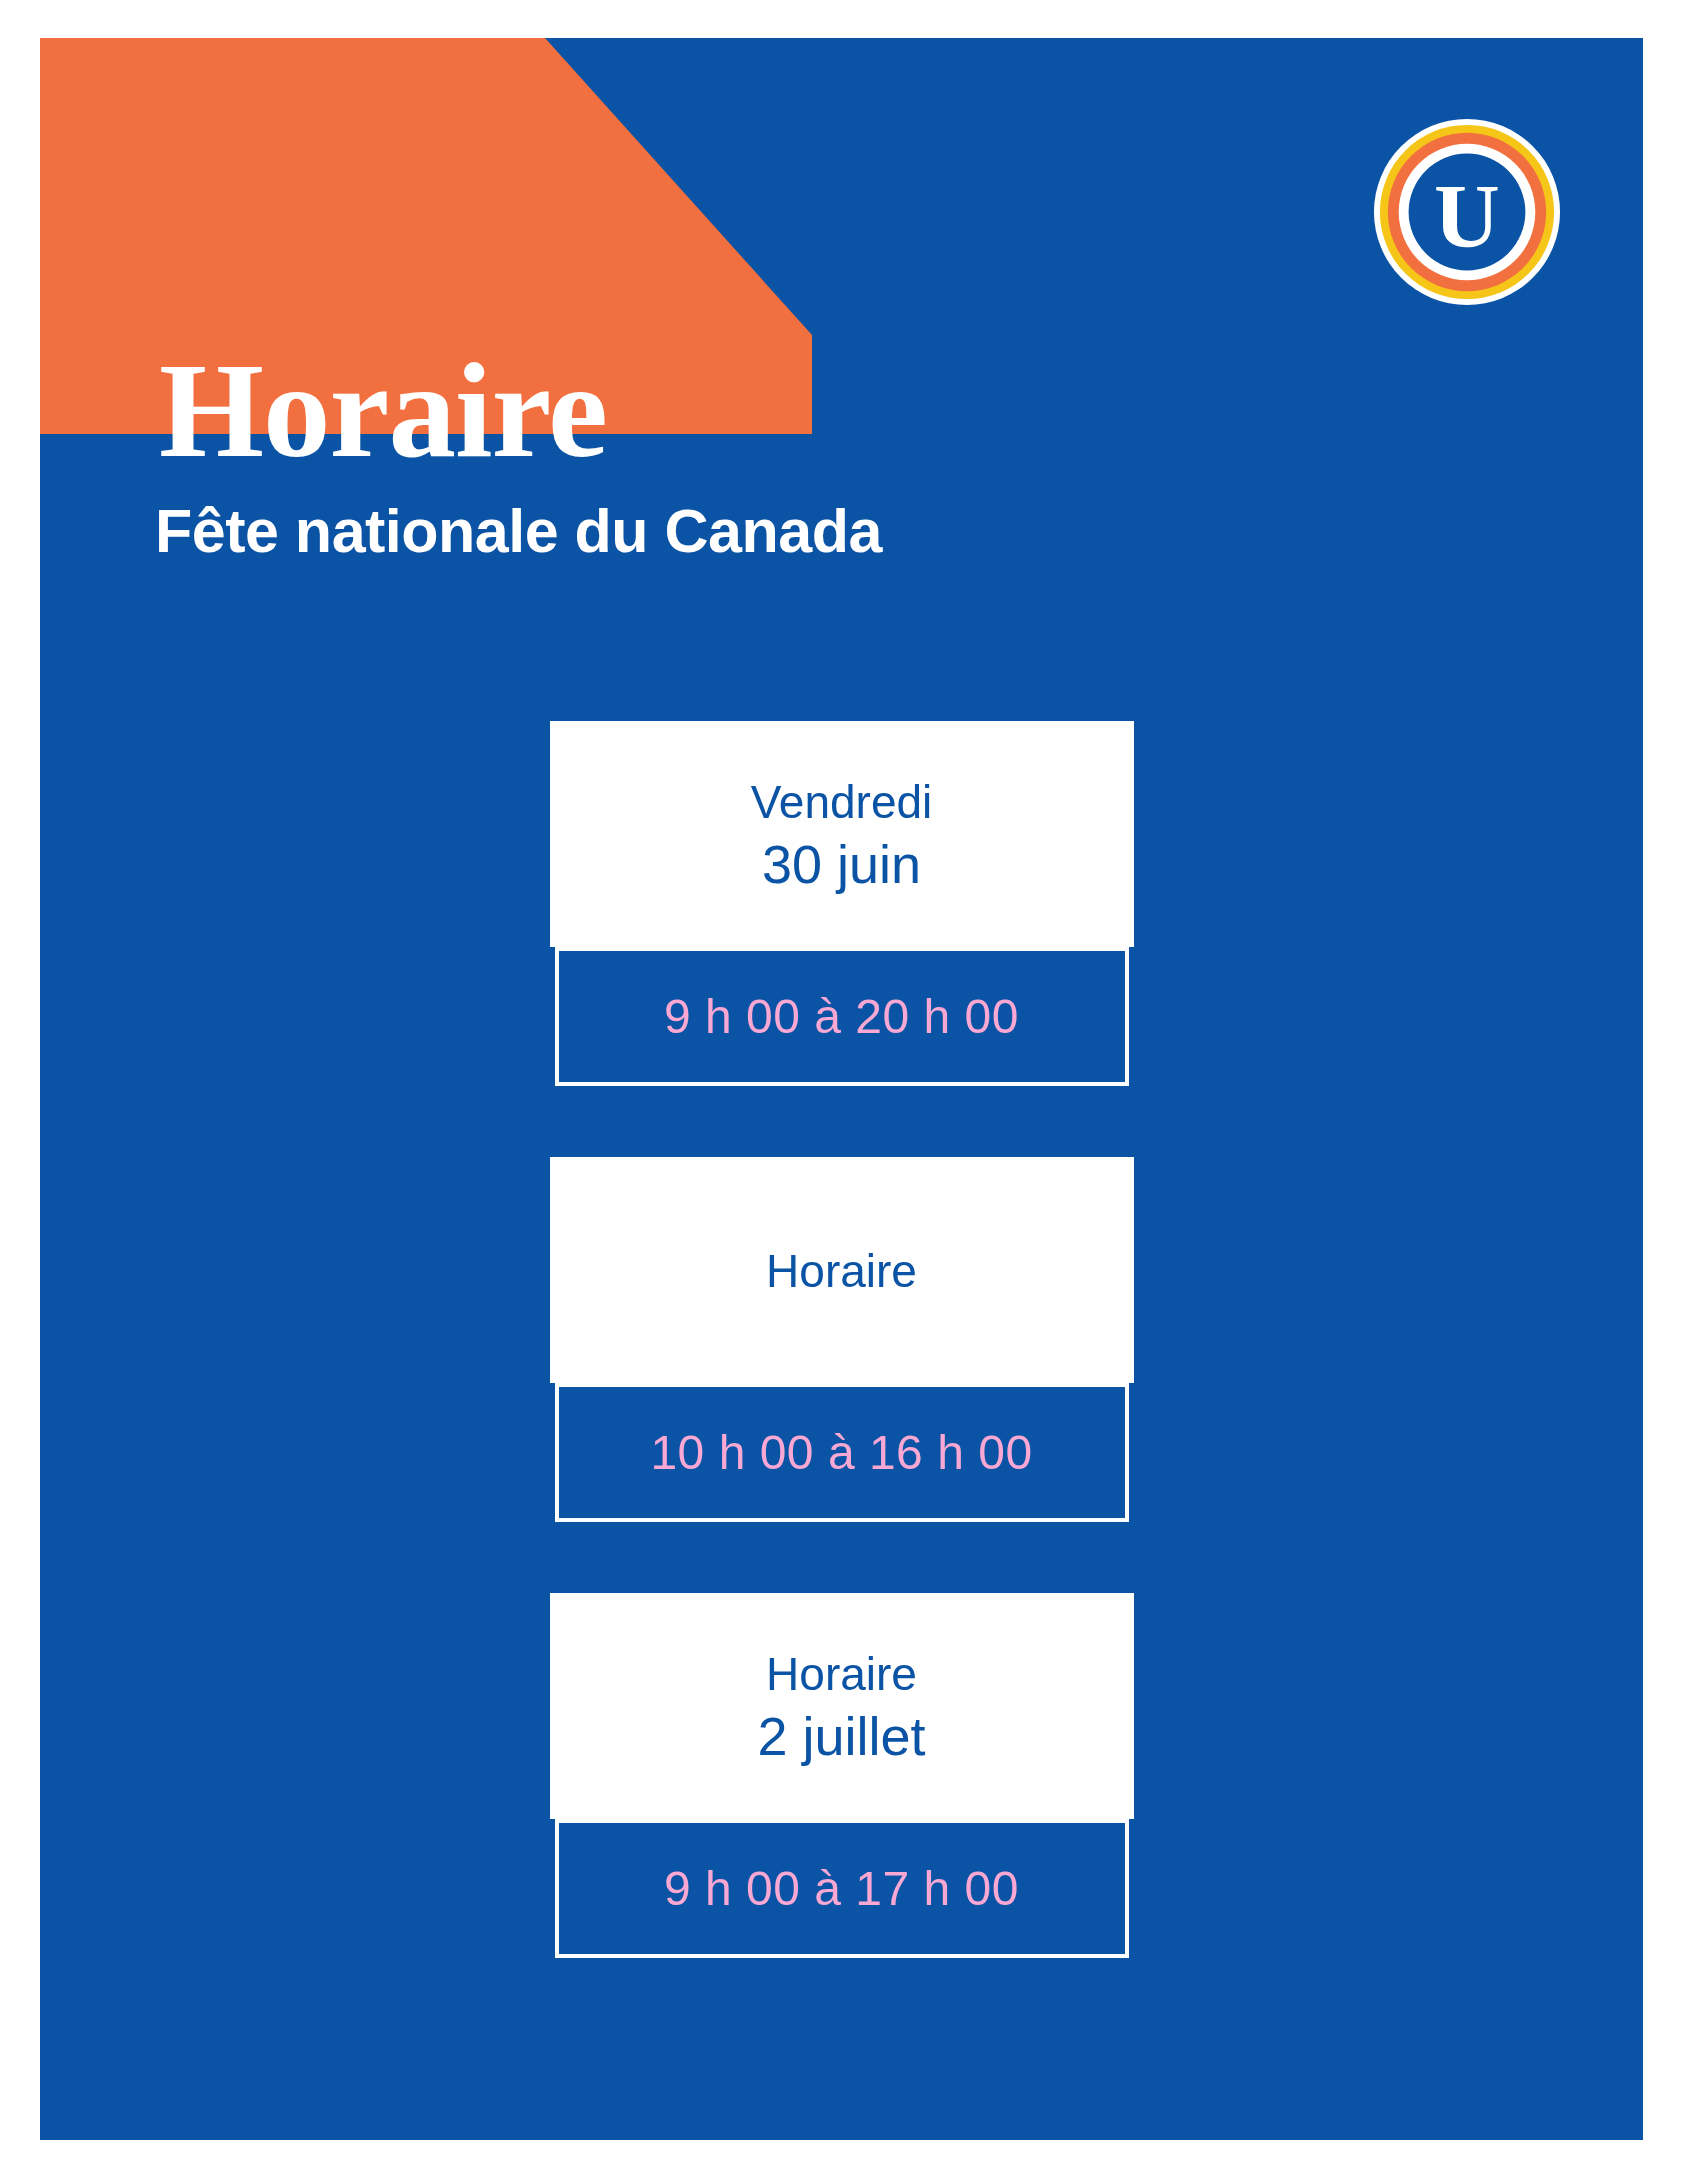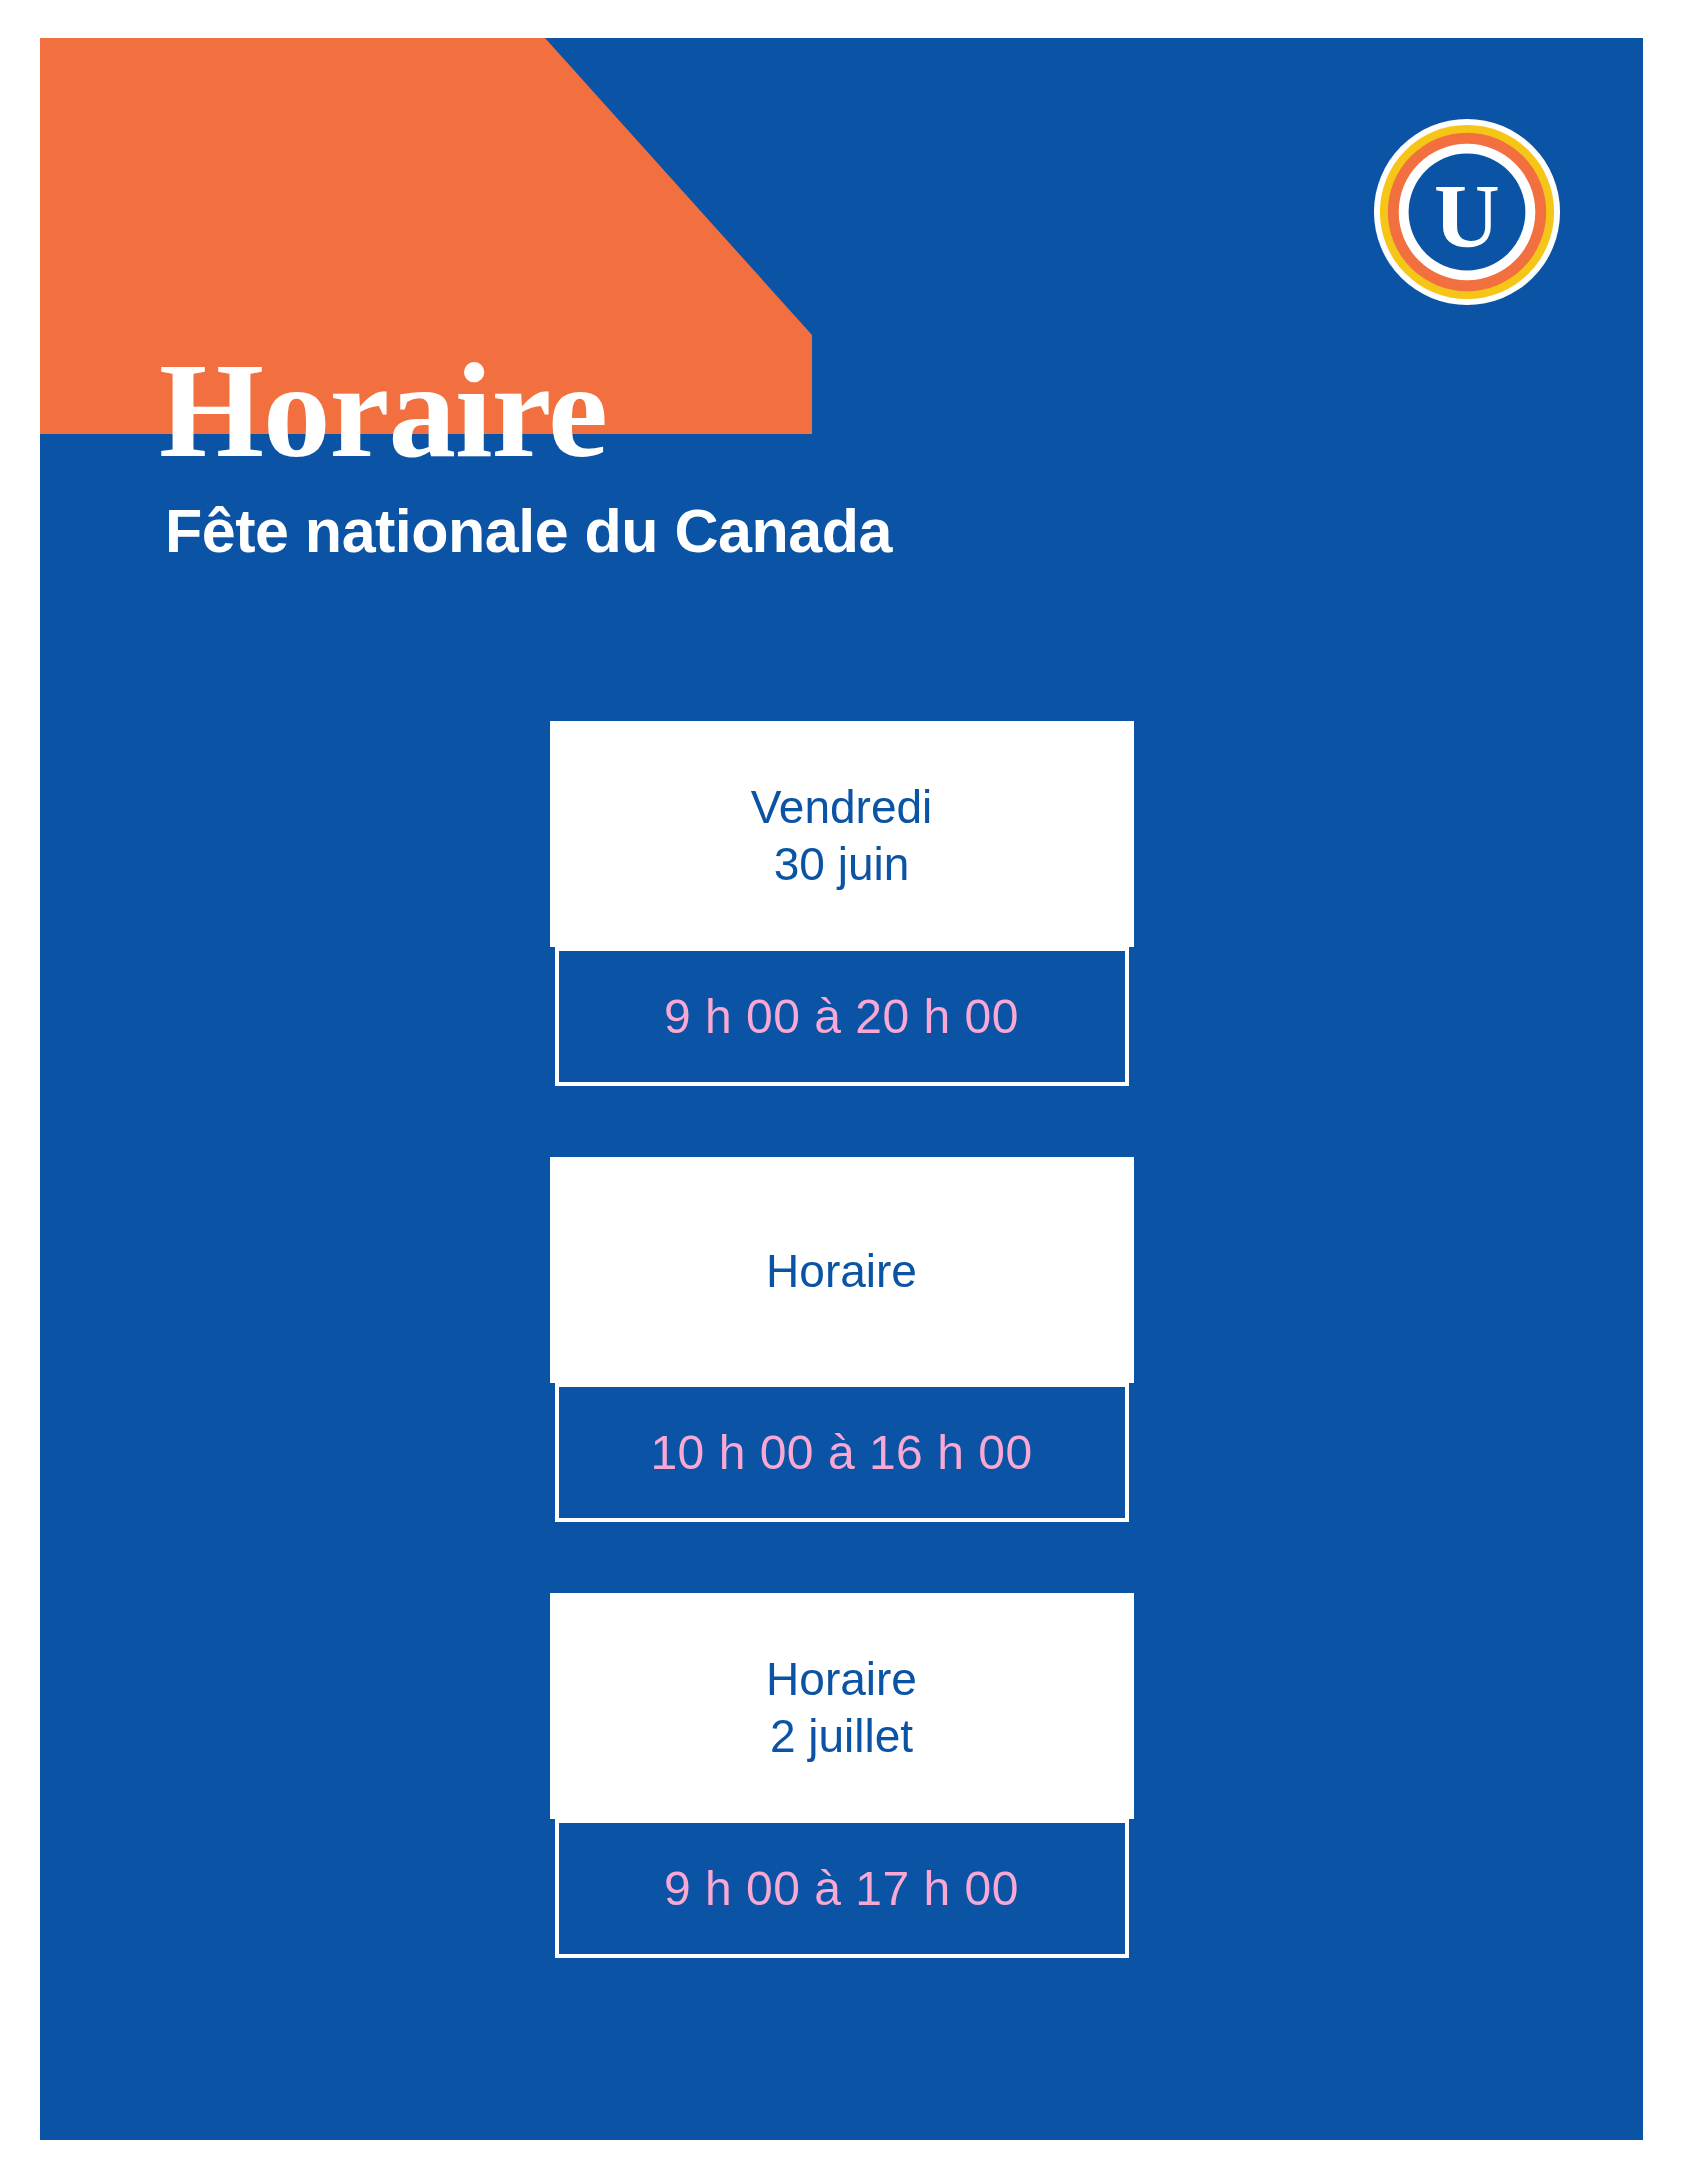--- a/index.html
+++ b/index.html
@@ -65,21 +65,21 @@
     color: #ffffff;
     letter-spacing: -1px;
     margin: 8px;
   }
   .subtitle {
     font-family: "Liberation Sans", sans-serif;
     font-weight: bold;
     font-size: 61px;
     line-height: 1.1;
     color: #ffffff;
-    margin: 20px 0 0 14px;
+    margin: 20px 0 0 4px;
     letter-spacing: -0.5px;
   }
 
   .cards {
     position: absolute;
     left: 0;
     right: 0;
     top: 683px;
     display: flex;
     flex-direction: column;
@@ -101,21 +101,21 @@
     display: flex;
     flex-direction: column;
     justify-content: center;
   }
   .card-day .dayname {
     font-size: 46px;
     line-height: 1.24;
     font-weight: normal;
   }
   .card-day .daydate {
-    font-size: 46px;
+    font-size: 54px;
     line-height: 1.24;
     font-weight: normal;
   }
   .card-hours {
     background: #0b53a4;
     color: #f9a8d4;
     border: 4px solid #ffffff;
     box-sizing: border-box;
     width: 574px;
     margin: 0 auto;

